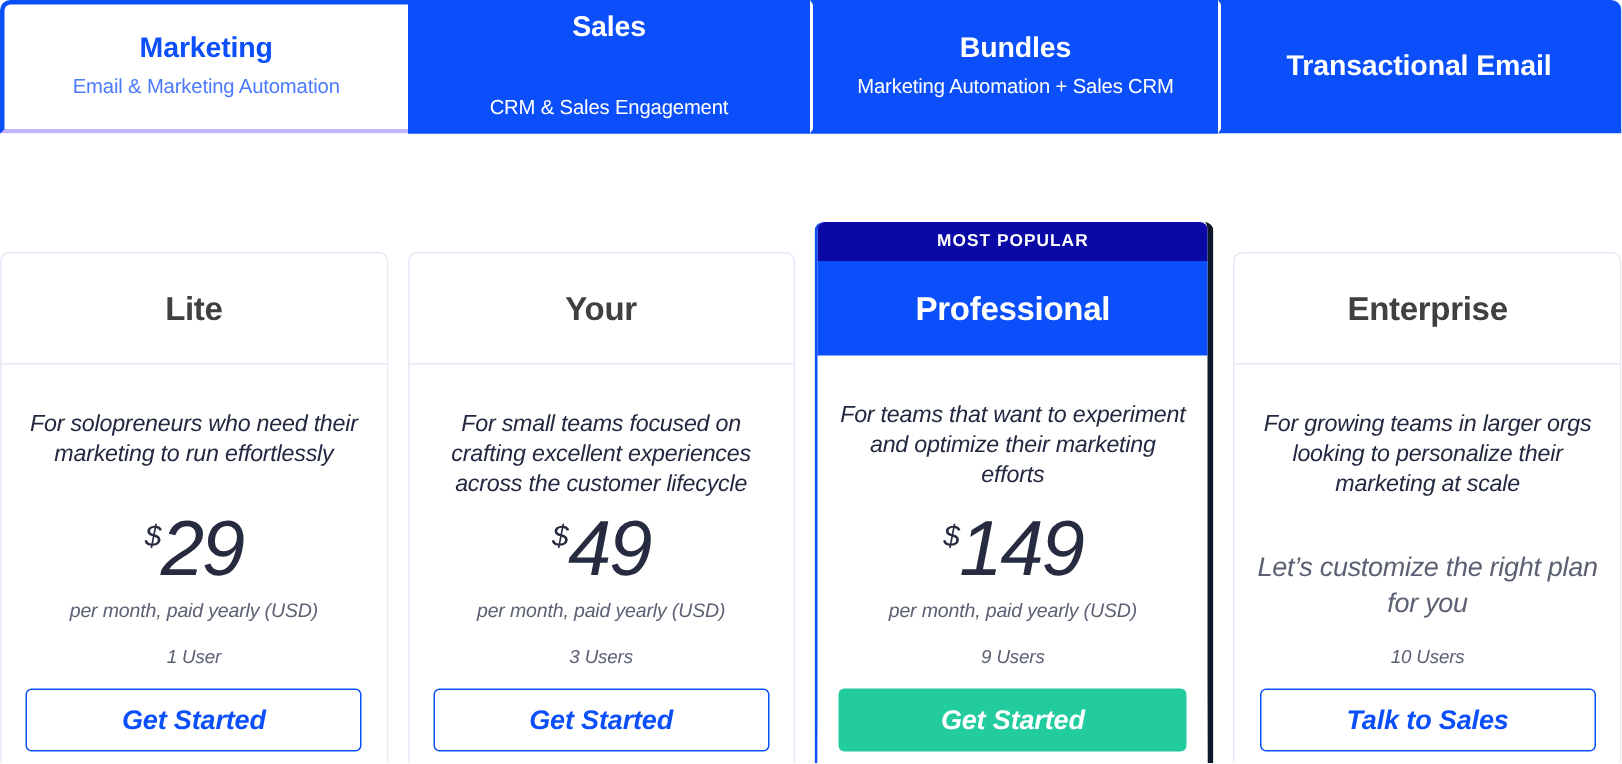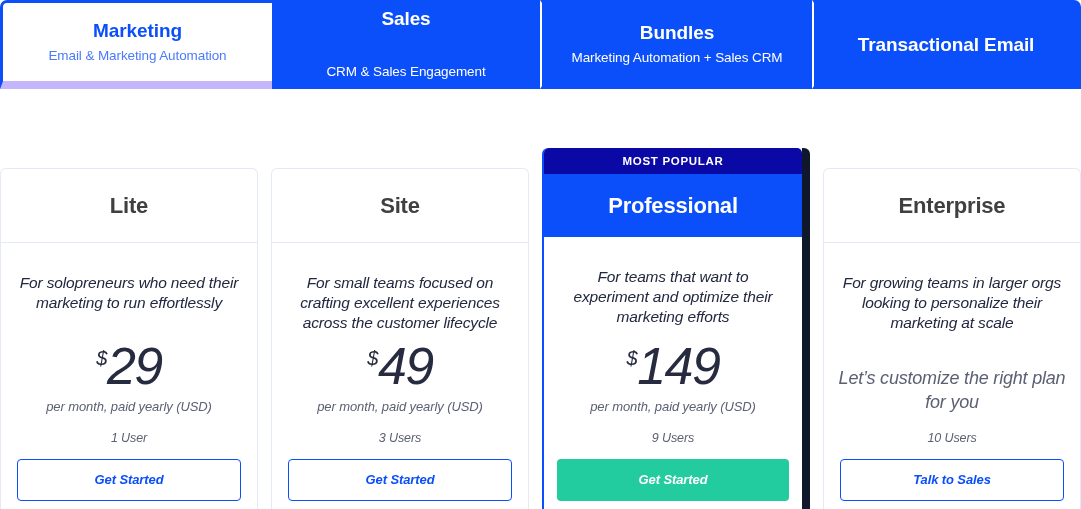--- a/index.html
+++ b/index.html
@@ -43,21 +43,21 @@
     font-size: 13.5px;
     line-height: 20px;
     margin-top: 3px;
     letter-spacing: -0.1px;
   }
   .tab.active {
     width: 272px;
     background: #ffffff;
     border-top: 3px solid #0B4FFB;
     border-left: 3px solid #0B4FFB;
-    border-bottom: 8px solid #c4b5fd;
+    border-bottom: 3px solid #c4b5fd;
     border-top-left-radius: 7px;
   }
   .tab.active .tab-title { color: #0B4FFB; }
   .tab.active .tab-sub   { color: #4b7bfc; }
 
   .tab.inactive {
     background: #0B4FFB;
     border-top: 3px solid #0B4FFB;
     border-bottom: 3px solid #0B4FFB;
   }
@@ -96,21 +96,21 @@
     height: 341px;
     border: 1px solid #e4e9f5;
     border-bottom: none;
     border-top-left-radius: 6px;
     border-top-right-radius: 6px;
   }
   .card.pro {
     width: 268px;
     height: 361px;
     border-left: 2px solid #0B4FFB;
-    border-right: 8px solid #0f172a;
+    border-right: 4px solid #0f172a;
     border-top: none;
     border-bottom: none;
     border-top-left-radius: 6px;
     border-top-right-radius: 6px;
     justify-content: space-between;
   }
   .gap { width: 13px; flex: 0 0 13px; }
   .gap-lead { width: 0px; flex: 0 0 0px; }
 
   .ribbon {
@@ -214,21 +214,21 @@
     letter-spacing: -0.1px;
   }
 
   .cta {
     display: block;
     box-sizing: border-box;
     width: 224px;
     height: 42px;
     line-height: 40px;
     text-align: center;
-    font-size: 13px;
+    font-size: 18px;
     font-weight: bold;
     border-radius: 4px;
     margin-top: 14px;
     margin-bottom: 8px;
     cursor: pointer;
     letter-spacing: -0.1px;
   }
   .cta.outline {
     border: 1px solid #0B4FFB;
     color: #0B4FFB;
@@ -287,21 +287,21 @@
         <div class="users">1 User</div>
         <div class="cta outline">Get Started</div>
       </div>
     </div>
   </div>
 
   <div class="gap"></div>
 
   <div class="card plain">
     <div class="card-head">
-      <div class="name">Site</div>
+      <div class="name">Your</div>
     </div>
     <div class="card-body">
       <div class="desc">For small teams focused on crafting excellent experiences across the customer lifecycle</div>
       <div class="price-wrap">
         <div class="price">
           <span class="cur">$</span>
           <span class="amt">49</span>
         </div>
         <div class="price-note">per month, paid yearly (USD)</div>
         <div class="users">3 Users</div>

